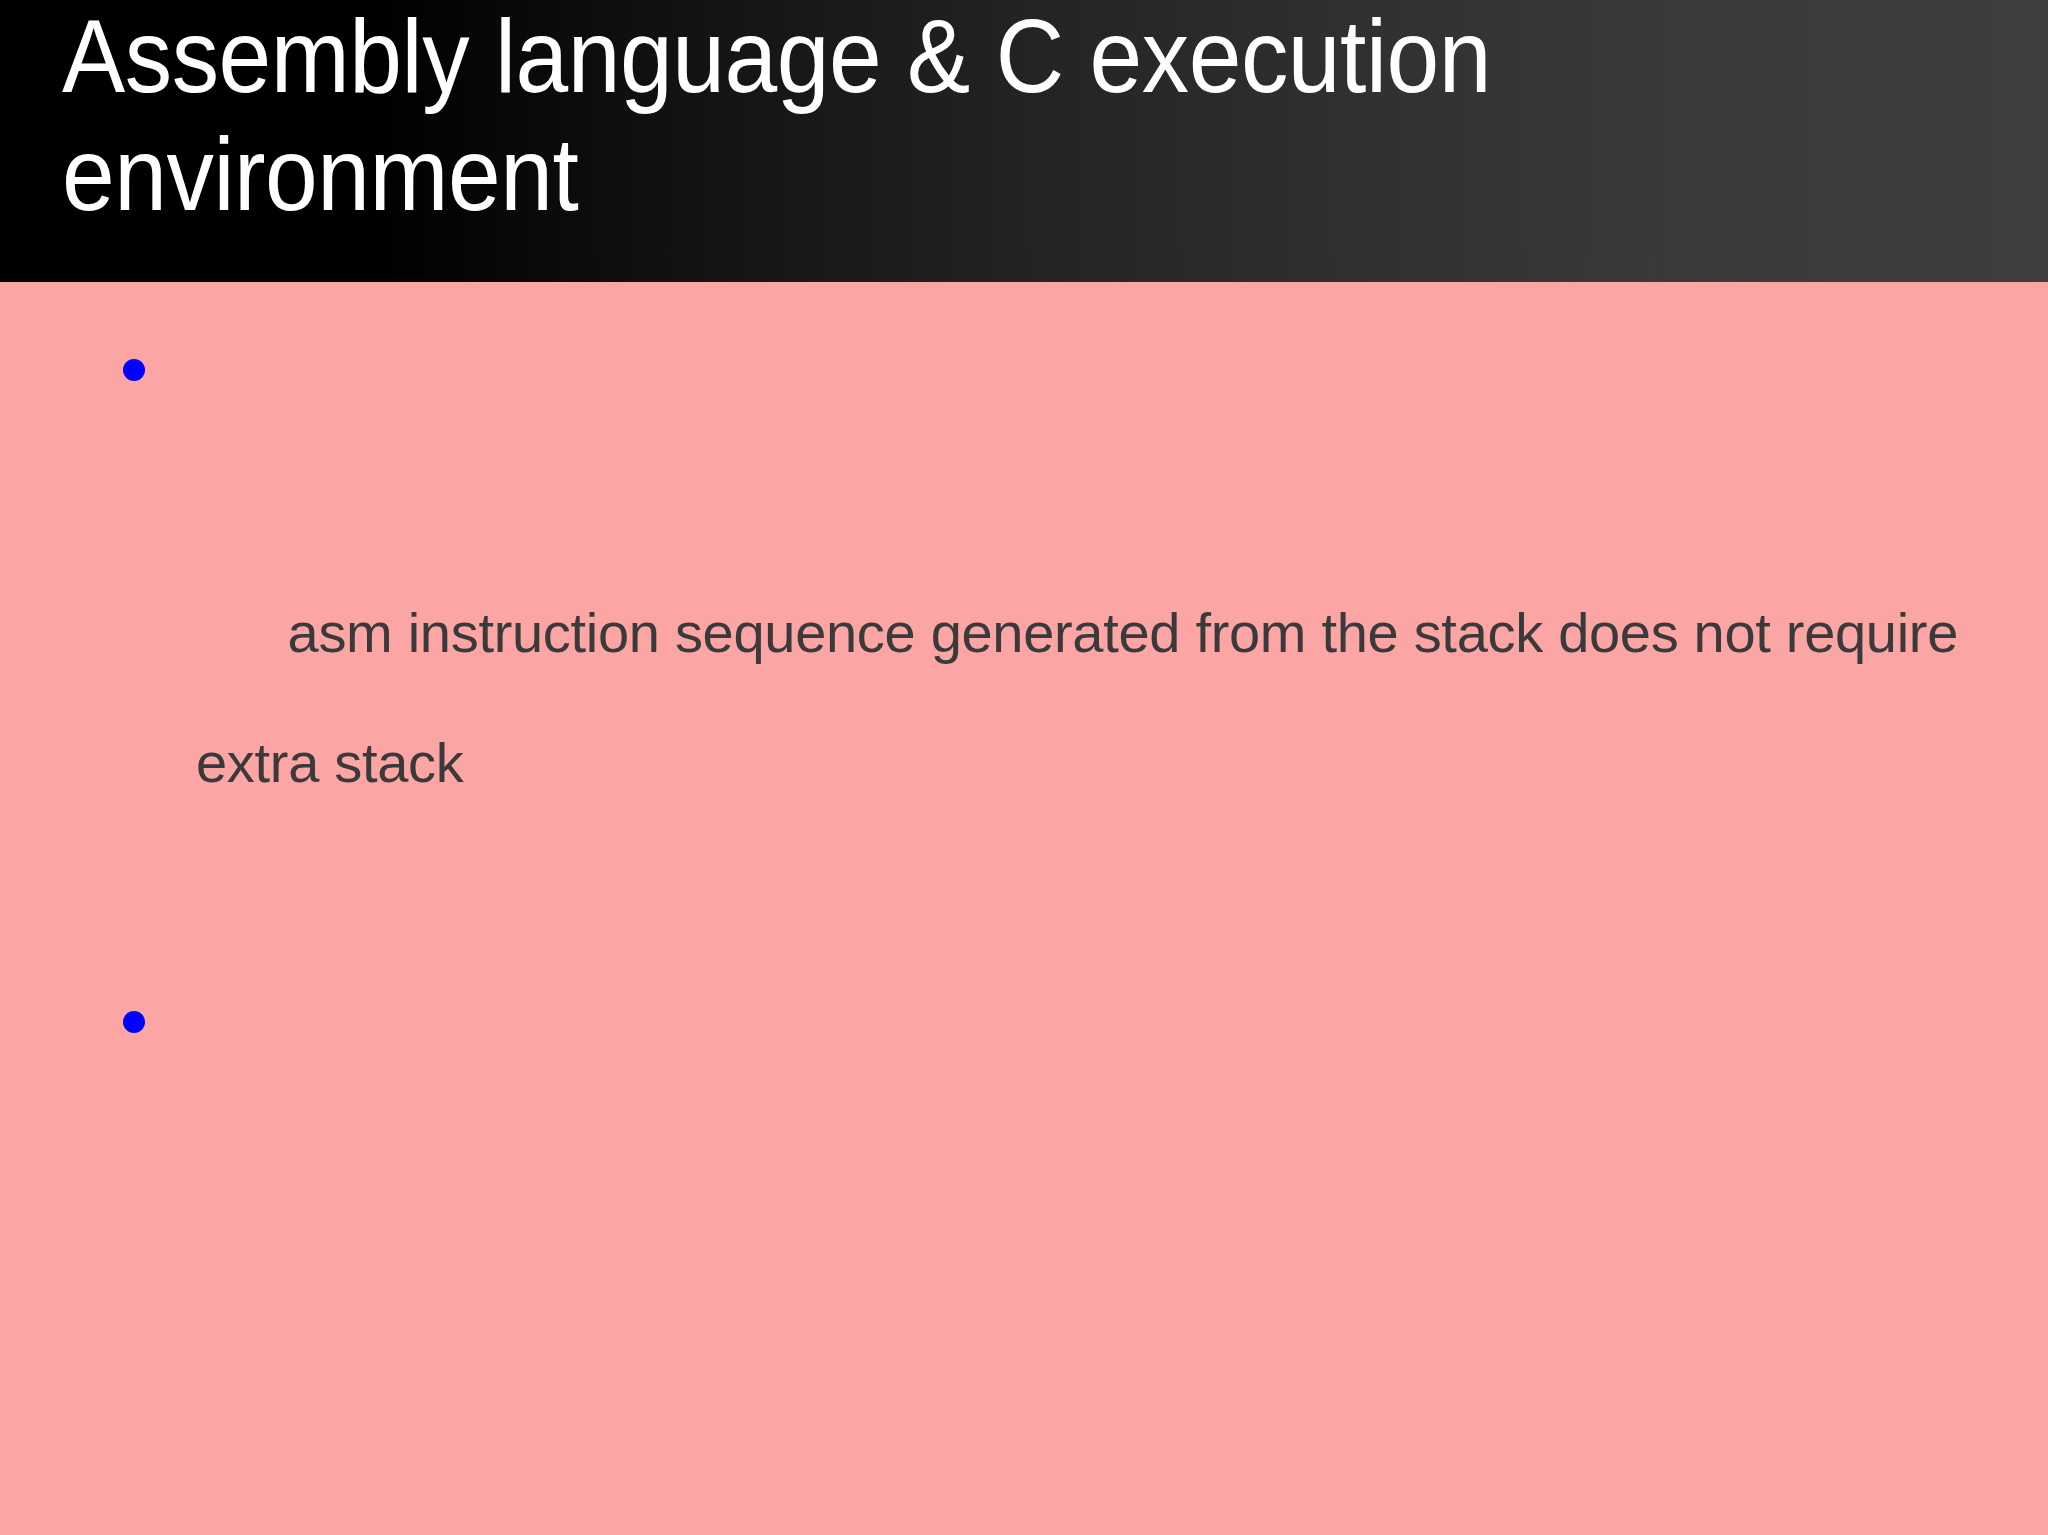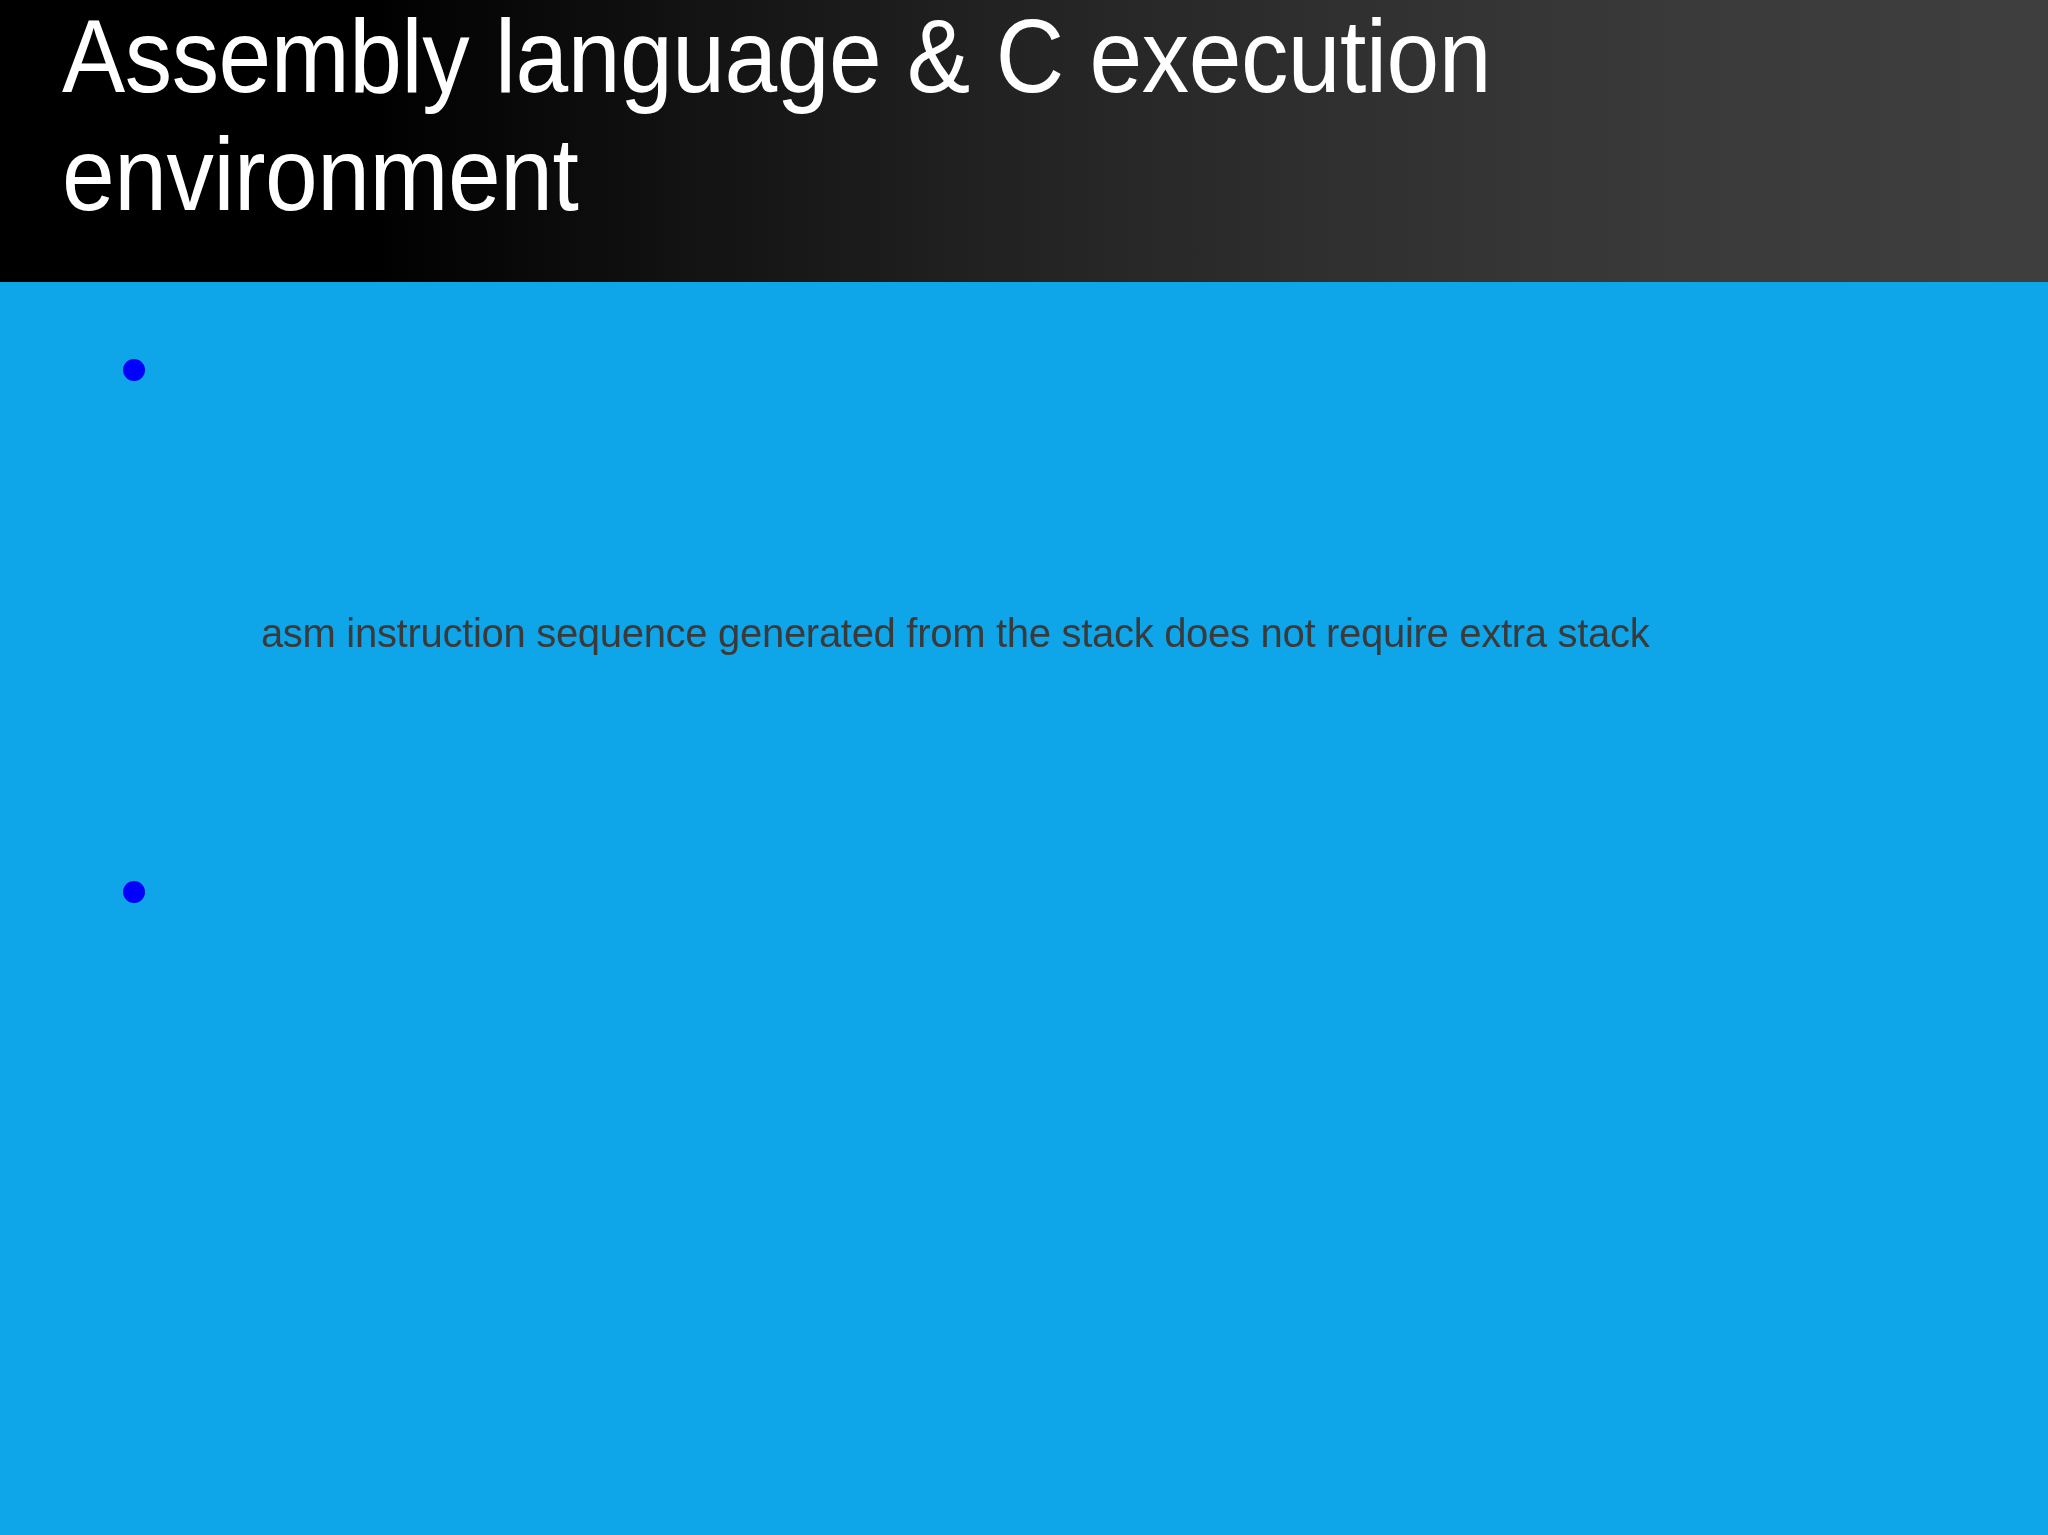--- a/index.html
+++ b/index.html
@@ -11,21 +11,21 @@
     width: 2048px;
     height: 1535px;
     overflow: hidden;
     font-family: "Liberation Sans", sans-serif;
   }
 
   .slide {
     position: relative;
     width: 2048px;
     height: 1535px;
-    background: #0ea5e9;
+    background: #fca5a5;
   }
 
   
   .title-band {
     position: absolute;
     left: 0;
     top: 0;
     width: 2048px;
     height: 282px;
     background: linear-gradient(to right,
@@ -63,21 +63,21 @@
     width: 2048px;
     height: 1253px;
   }
 
   .lvl1 {
     position: relative;
     margin: 0;
     padding: 0 0 0 196px;
     color: #3a3a3a;
     font-family: "Liberation Sans", sans-serif;
-    font-size: 40px;
+    font-size: 56px;
     line-height: 130px;
     font-weight: 400;
     letter-spacing: -0.3px;
     white-space: pre-wrap;
   }
 
   .lvl1 .dot {
     position: absolute;
     left: 123px;
     top: 51px;

